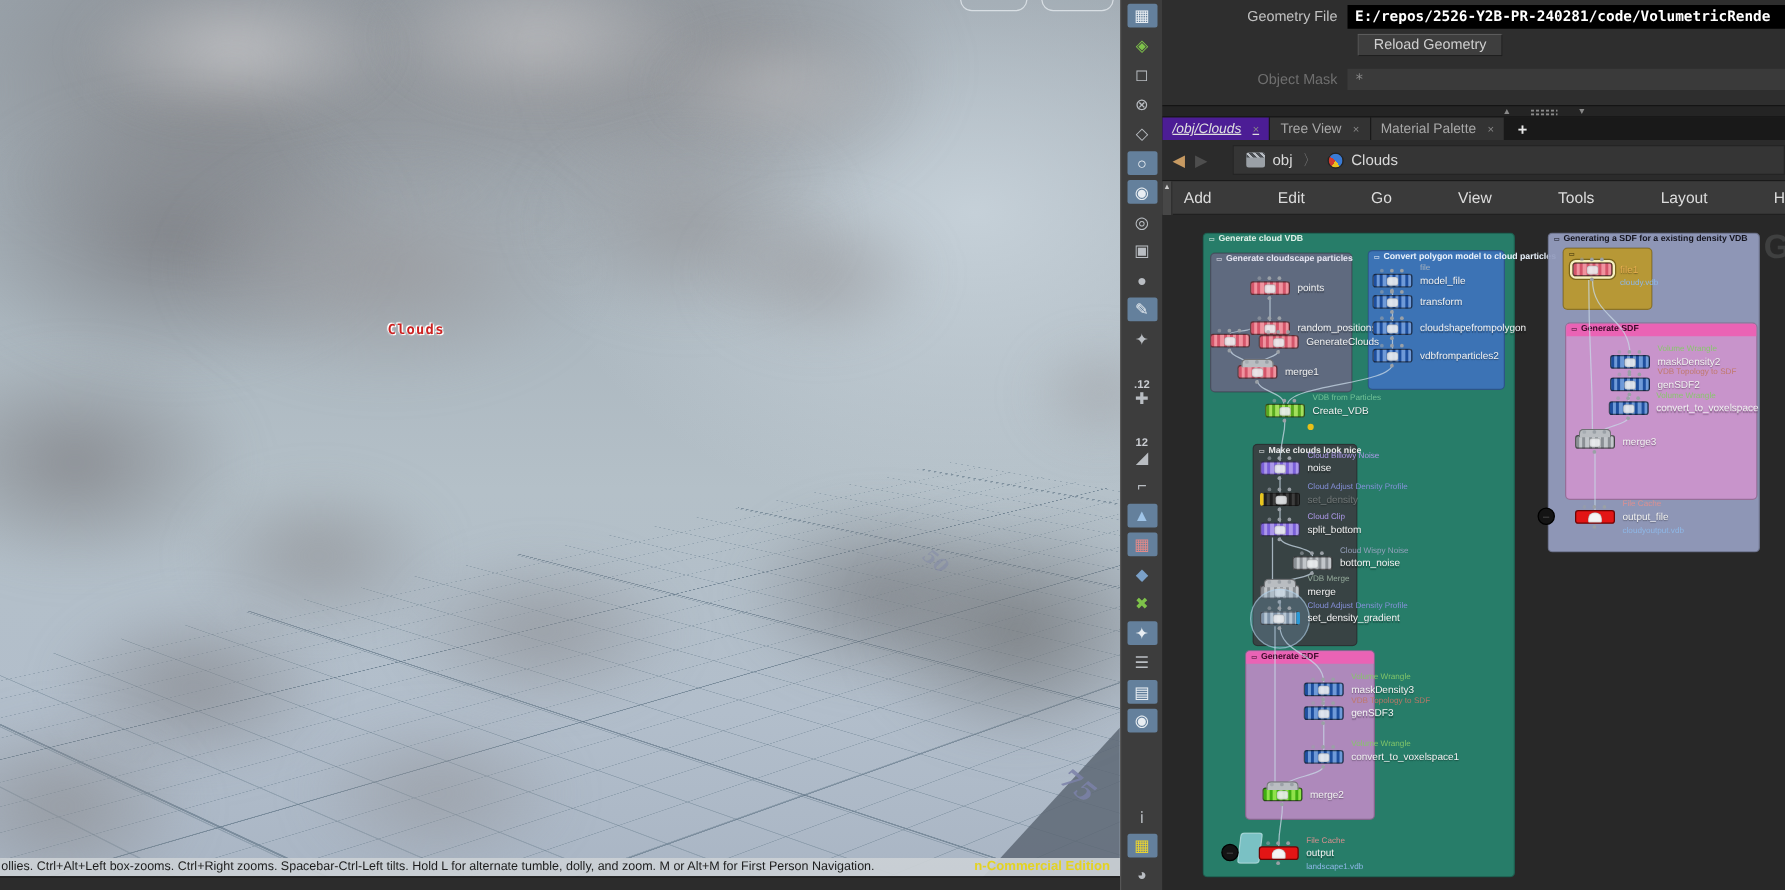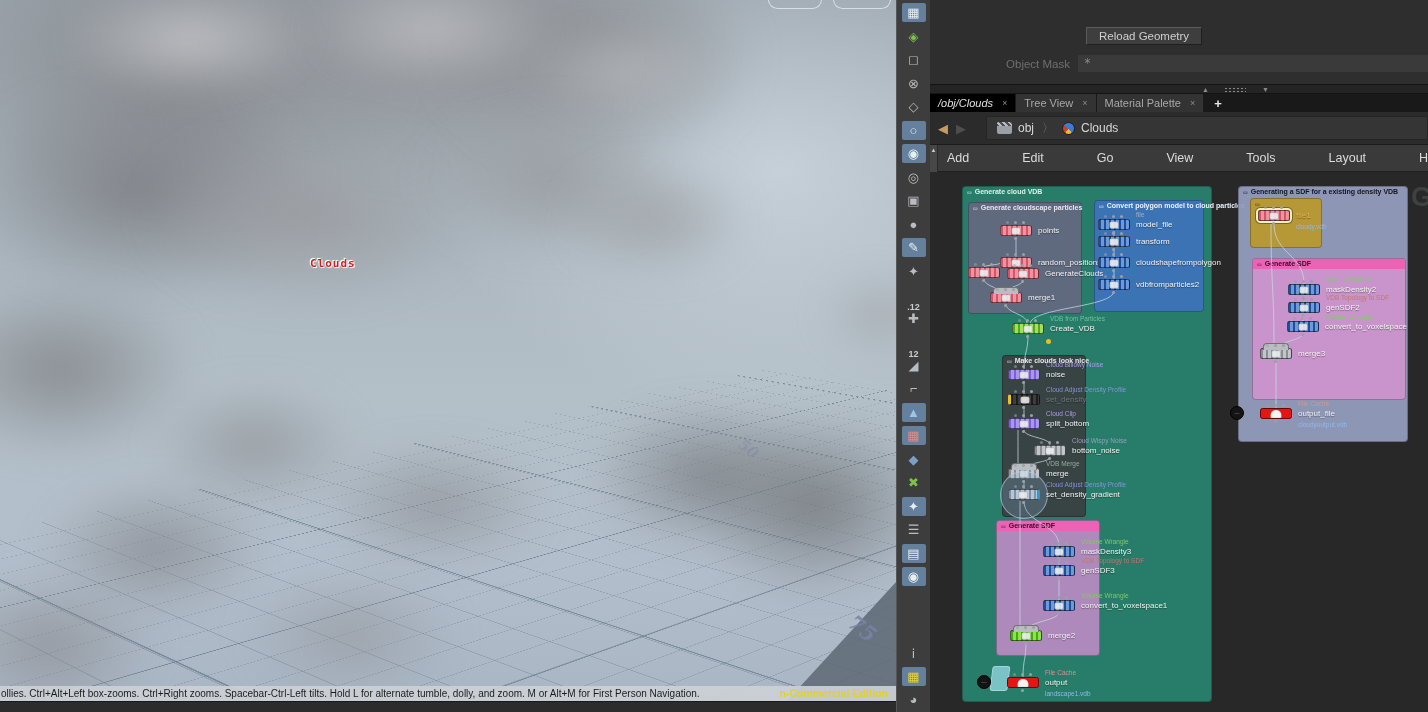--- a/index.html
+++ b/index.html
@@ -61,21 +61,21 @@
 
   
   #scrollstrip{position:absolute;left:0;top:84px;width:498px;height:10px;background:#242424;border-top:1px solid #141414;border-bottom:1px solid #141414;}
   #scrollstrip .tri{position:absolute;top:1px;font-size:7px;color:#888;line-height:8px;}
   #ss-grip{position:absolute;left:294px;top:2px;width:22px;height:6px;
     background-image:radial-gradient(circle,#8a8a8a 1px,transparent 1px);background-size:4px 3px;}
 
   
   #tabbar{position:absolute;left:0;top:94px;width:498px;height:18px;background:#191919;display:flex;align-items:stretch;}
   .tab{display:flex;align-items:center;padding:0 8px;margin-right:1px;background:#333;color:#a8a8a8;font-size:11px;}
-  .tab.active{background:#000000;color:#e0e0e0;font-style:italic;}
+  .tab.active{background:#4c1d95;color:#e0e0e0;font-style:italic;text-decoration:underline;}
   .tclose{margin-left:9px;font-size:9px;color:#8a8a8a;}
   #newtab{display:flex;align-items:center;padding:0 10px;color:#e8e8e8;font-size:13px;font-weight:bold;}
 
   
   #pathbar{position:absolute;left:0;top:112px;width:498px;height:33px;background:#2b2b2b;border-bottom:1px solid #1a1a1a;
     display:flex;align-items:center;padding-left:8px;font-size:12px;color:#d8d8d8;}
   .navarrow{font-size:13px;margin-right:8px;}
   #crumb-strip{display:flex;align-items:center;background:#353535;border:1px solid #242424;height:24px;
     padding:0 10px;margin-left:12px;gap:6px;flex:1;}
   #clapper-icon{width:15px;height:12px;background:#9aa0a6;border-radius:2px;position:relative;overflow:hidden;}
@@ -265,20 +265,24 @@
       <span style="color: rgb(232, 210, 50);">▦</span>
     </div>
     <div class="vicon">
       <span>◕</span>
     </div>
   </div>
 
 <div id="right">
 
   <div id="params">
+    <div class="prow" style="top:4px;">
+      <span class="plabel">Geometry File</span>
+      <div class="pfield">E:/repos/2526-Y2B-PR-240281/code/VolumetricRende</div>
+    </div>
     <div class="prow" style="top:27px;">
       <button id="reload-btn">Reload Geometry</button>
     </div>
     <div class="prow" style="top:55px;">
       <span class="plabel dim">Object Mask</span>
       <div class="pfield mask">*</div>
     </div>
   </div>
 
   <div id="scrollstrip">

